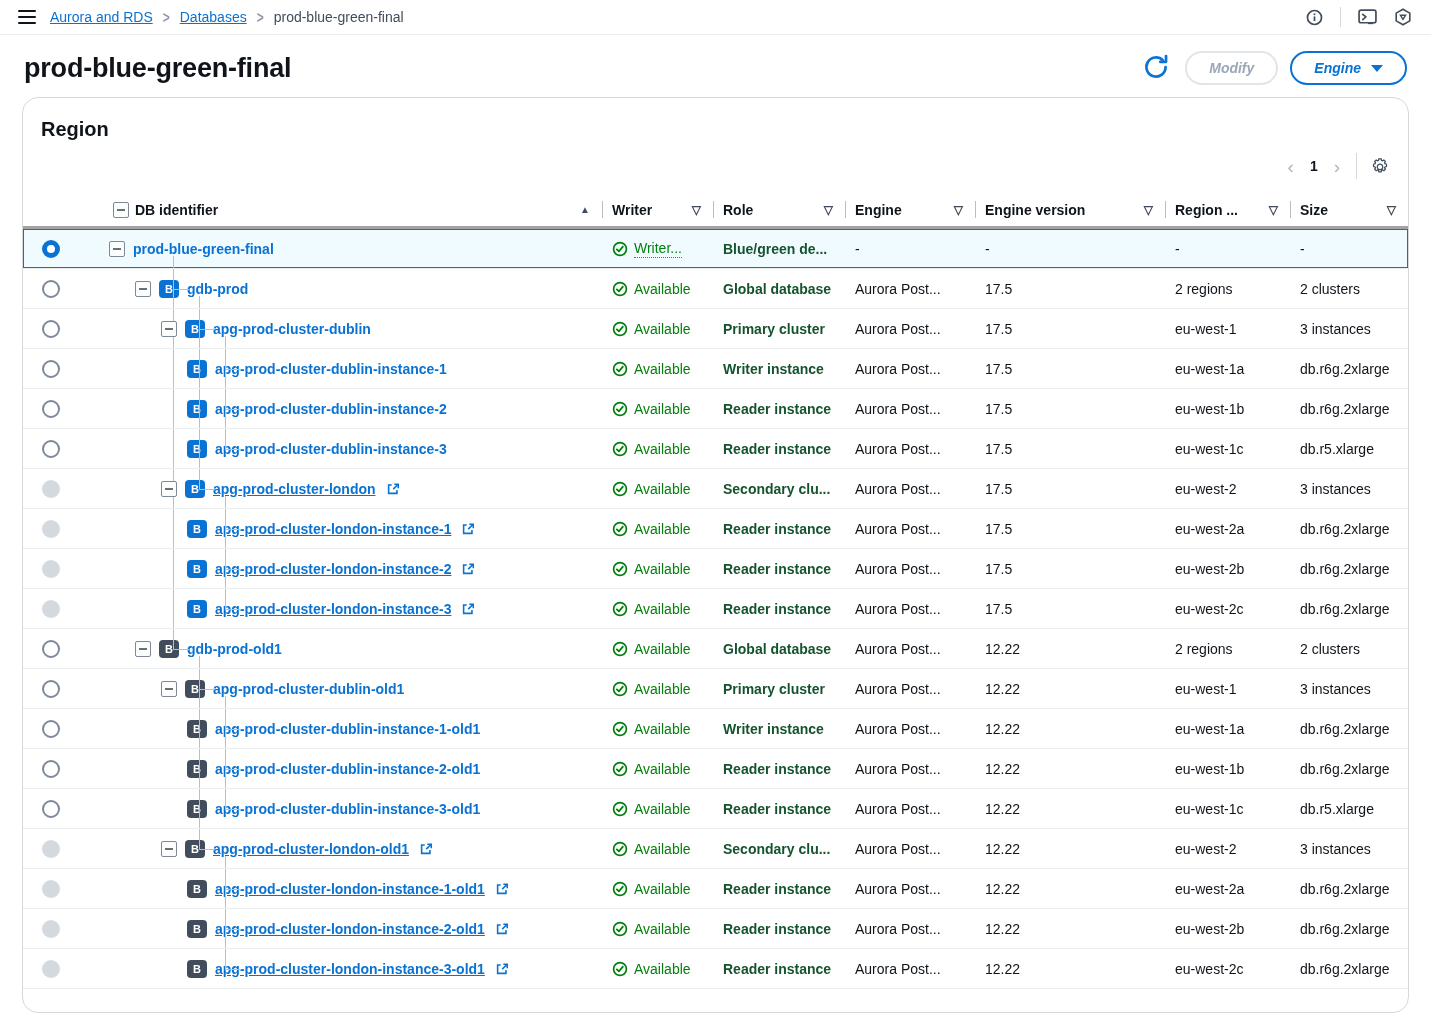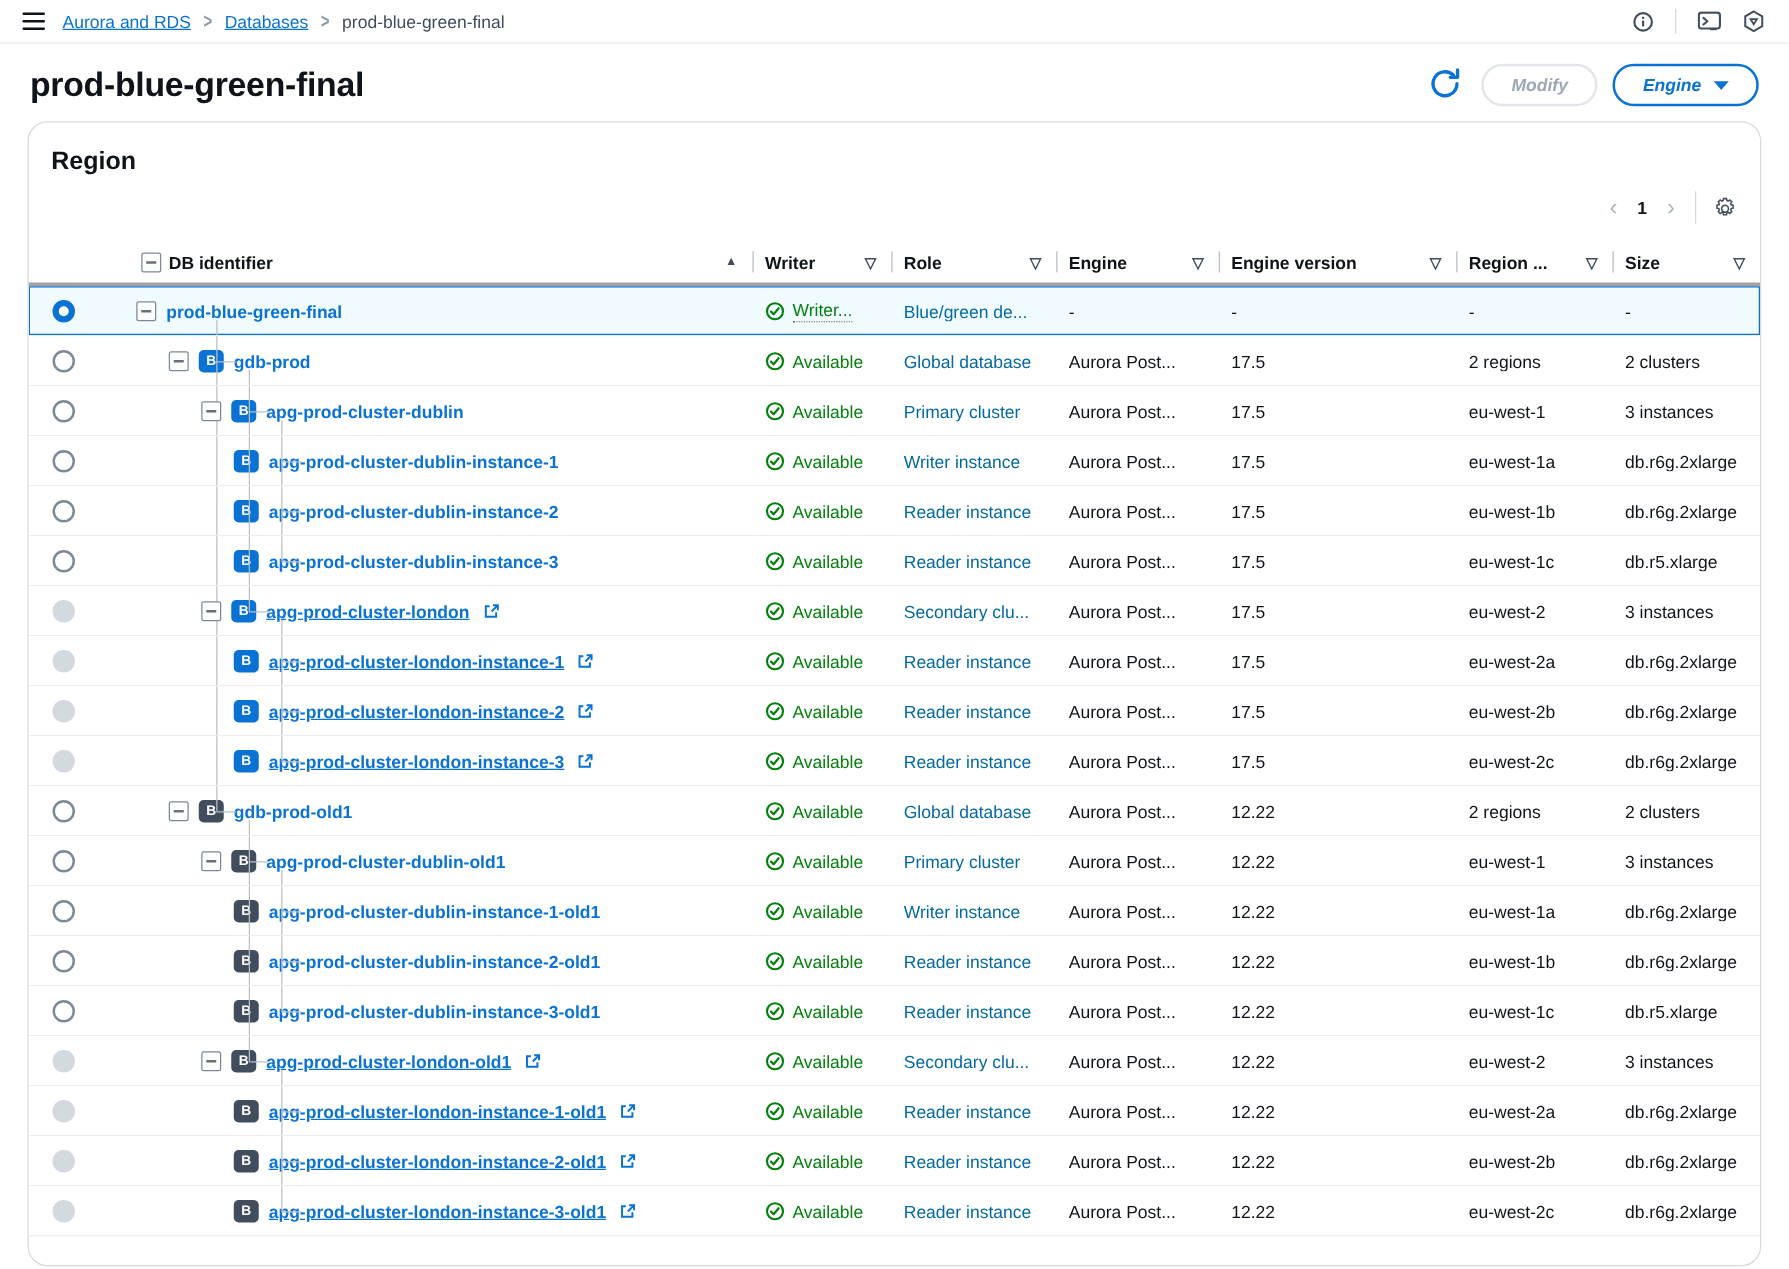--- a/index.html
+++ b/index.html
@@ -87,21 +87,21 @@
   .extlink { display:inline-flex; margin-left:2px; }
 
   .guide { position:absolute; width:1px; background:#b8c0c7; top:0; bottom:0; }
   .guide.half-top { bottom:50%; }
   .guide.half-bottom { top:70%; }
   .hguide { position:absolute; height:1px; background:#b8c0c7; top:50%; }
 
   .cell { padding:0 10px; white-space:nowrap; overflow:hidden; }
   .status-wrap { display:flex; align-items:center; gap:6px; color:#037f0c; }
   .dotted { border-bottom:1px dotted #5f6b7a; padding-bottom:1px; }
-  .role-txt { color:#0369a1; }
+  .role-txt { color:#14532d;font-weight:bold; }
 </style>
 </head>
 <body>
 
 <div class="topbar">
   <div class="hamburger">
       <span></span>
       <span></span>
       <span></span>
     </div>

